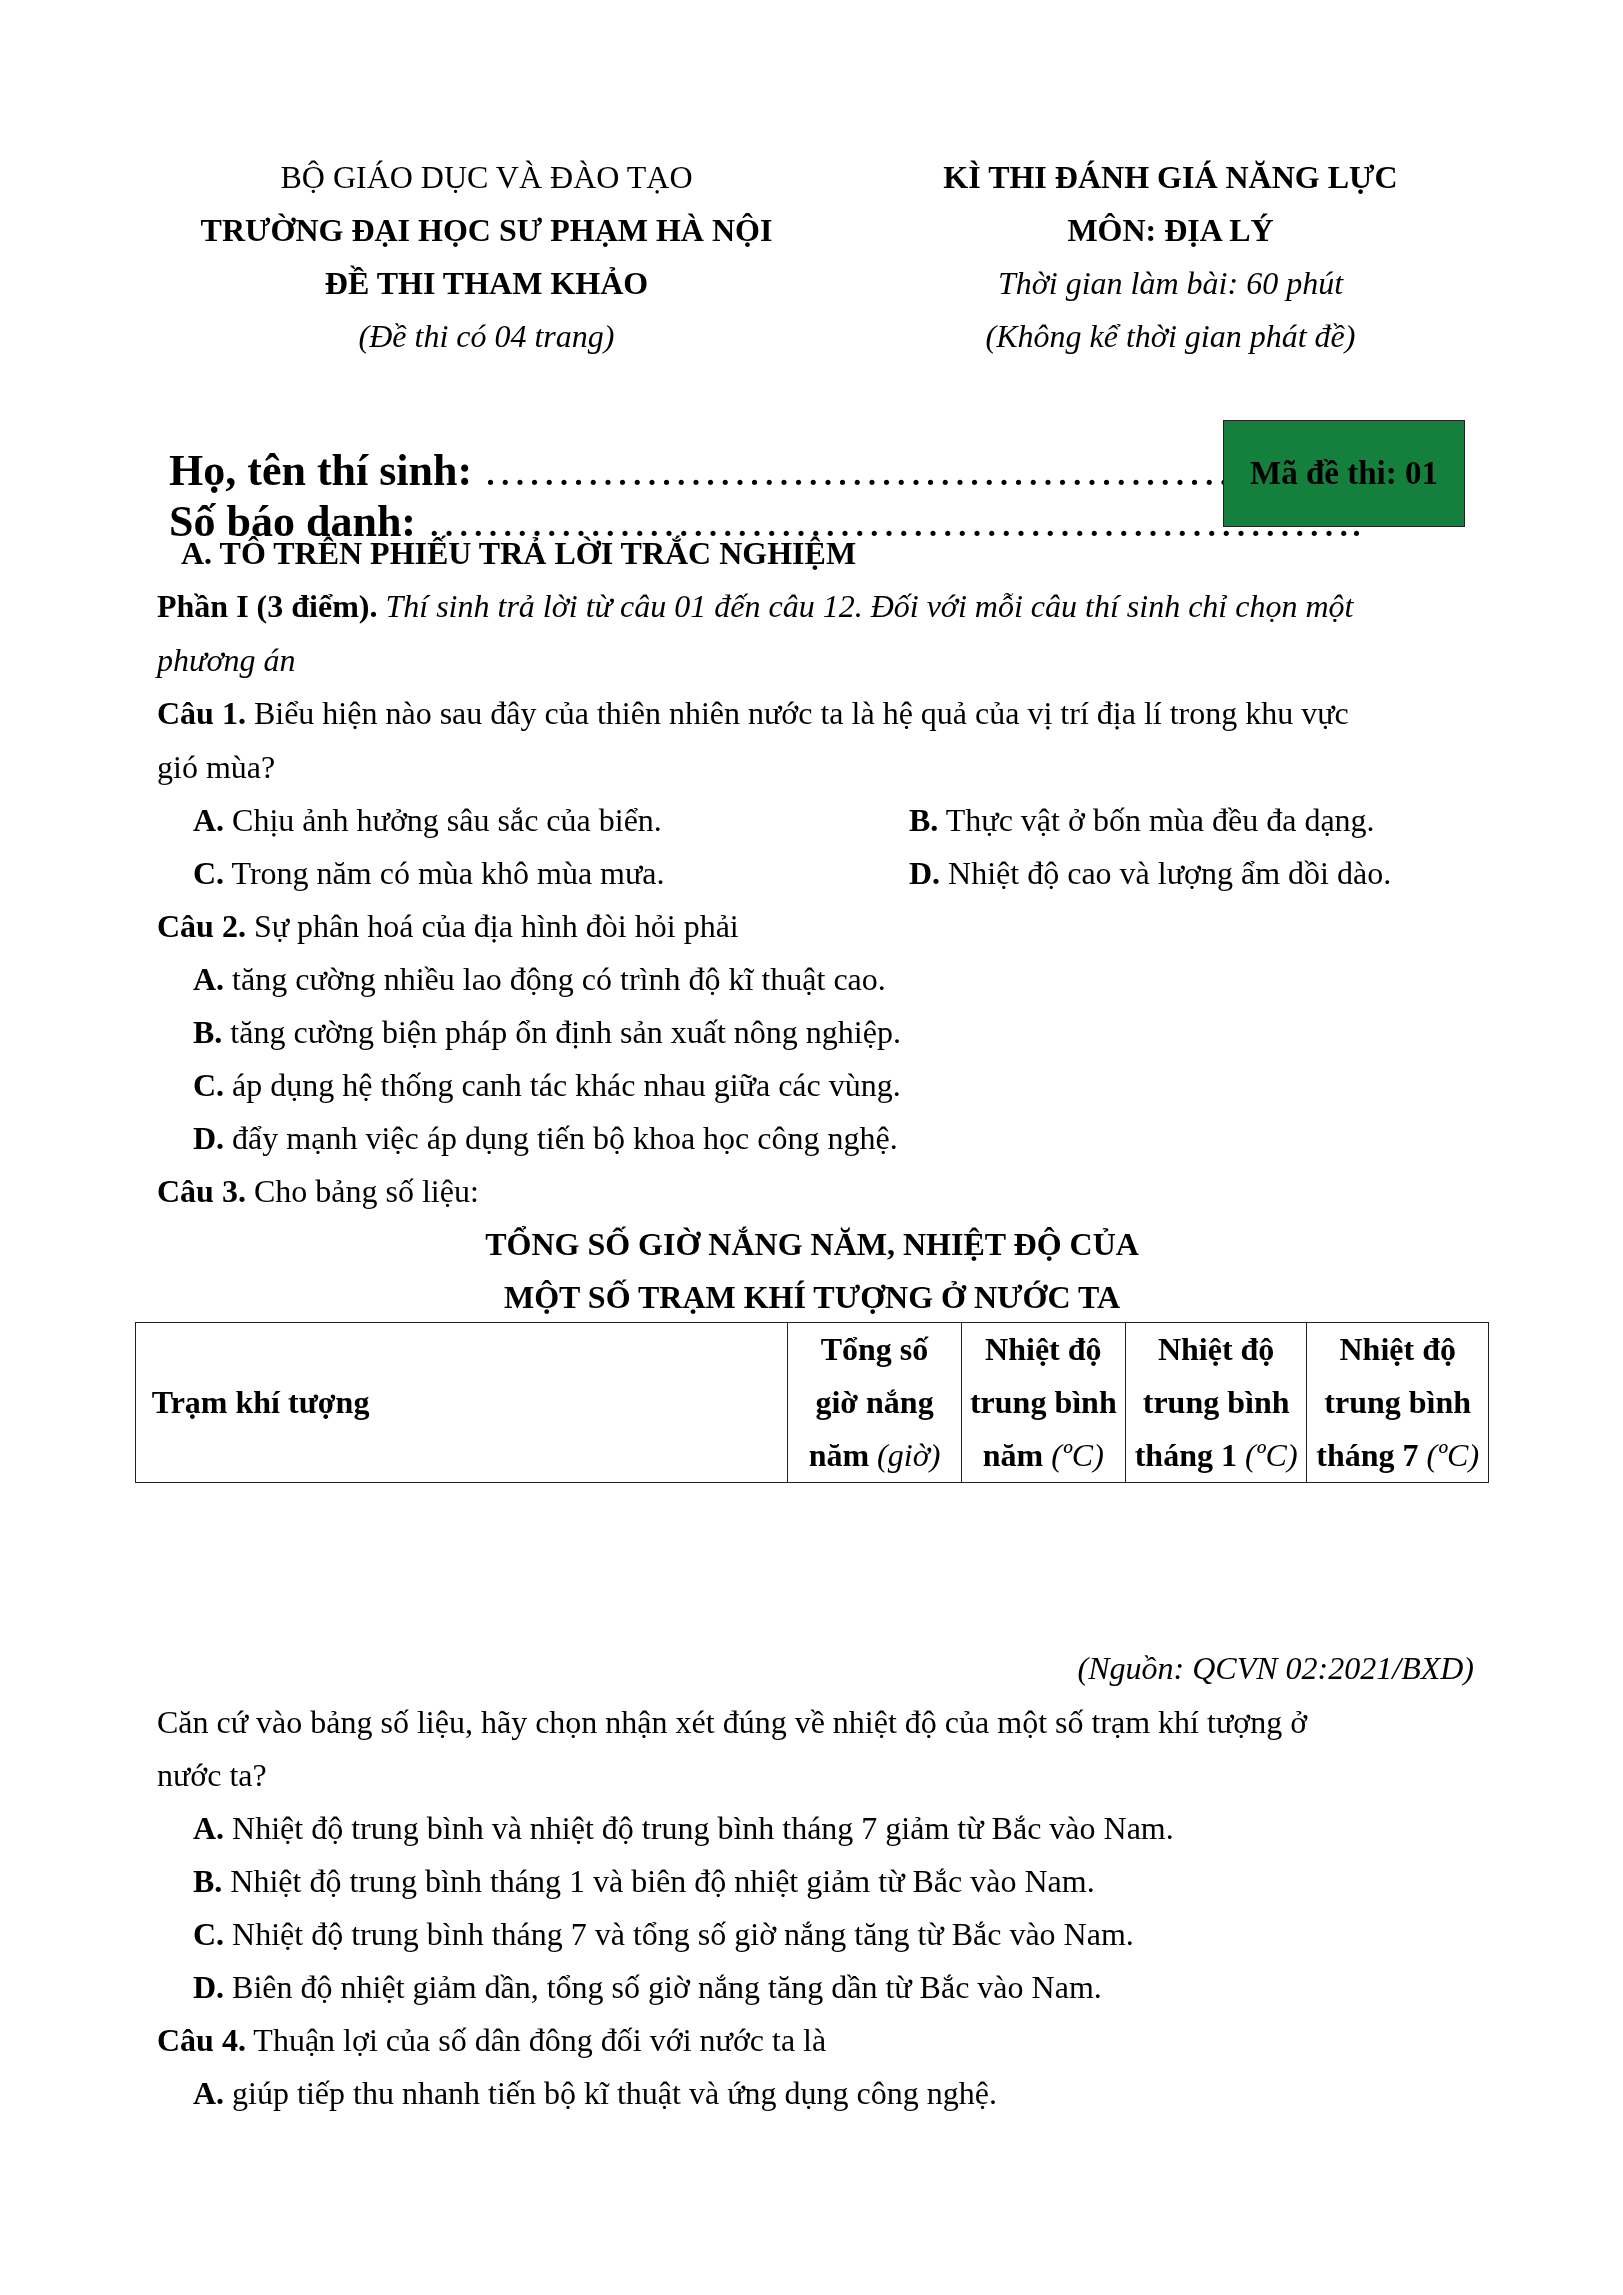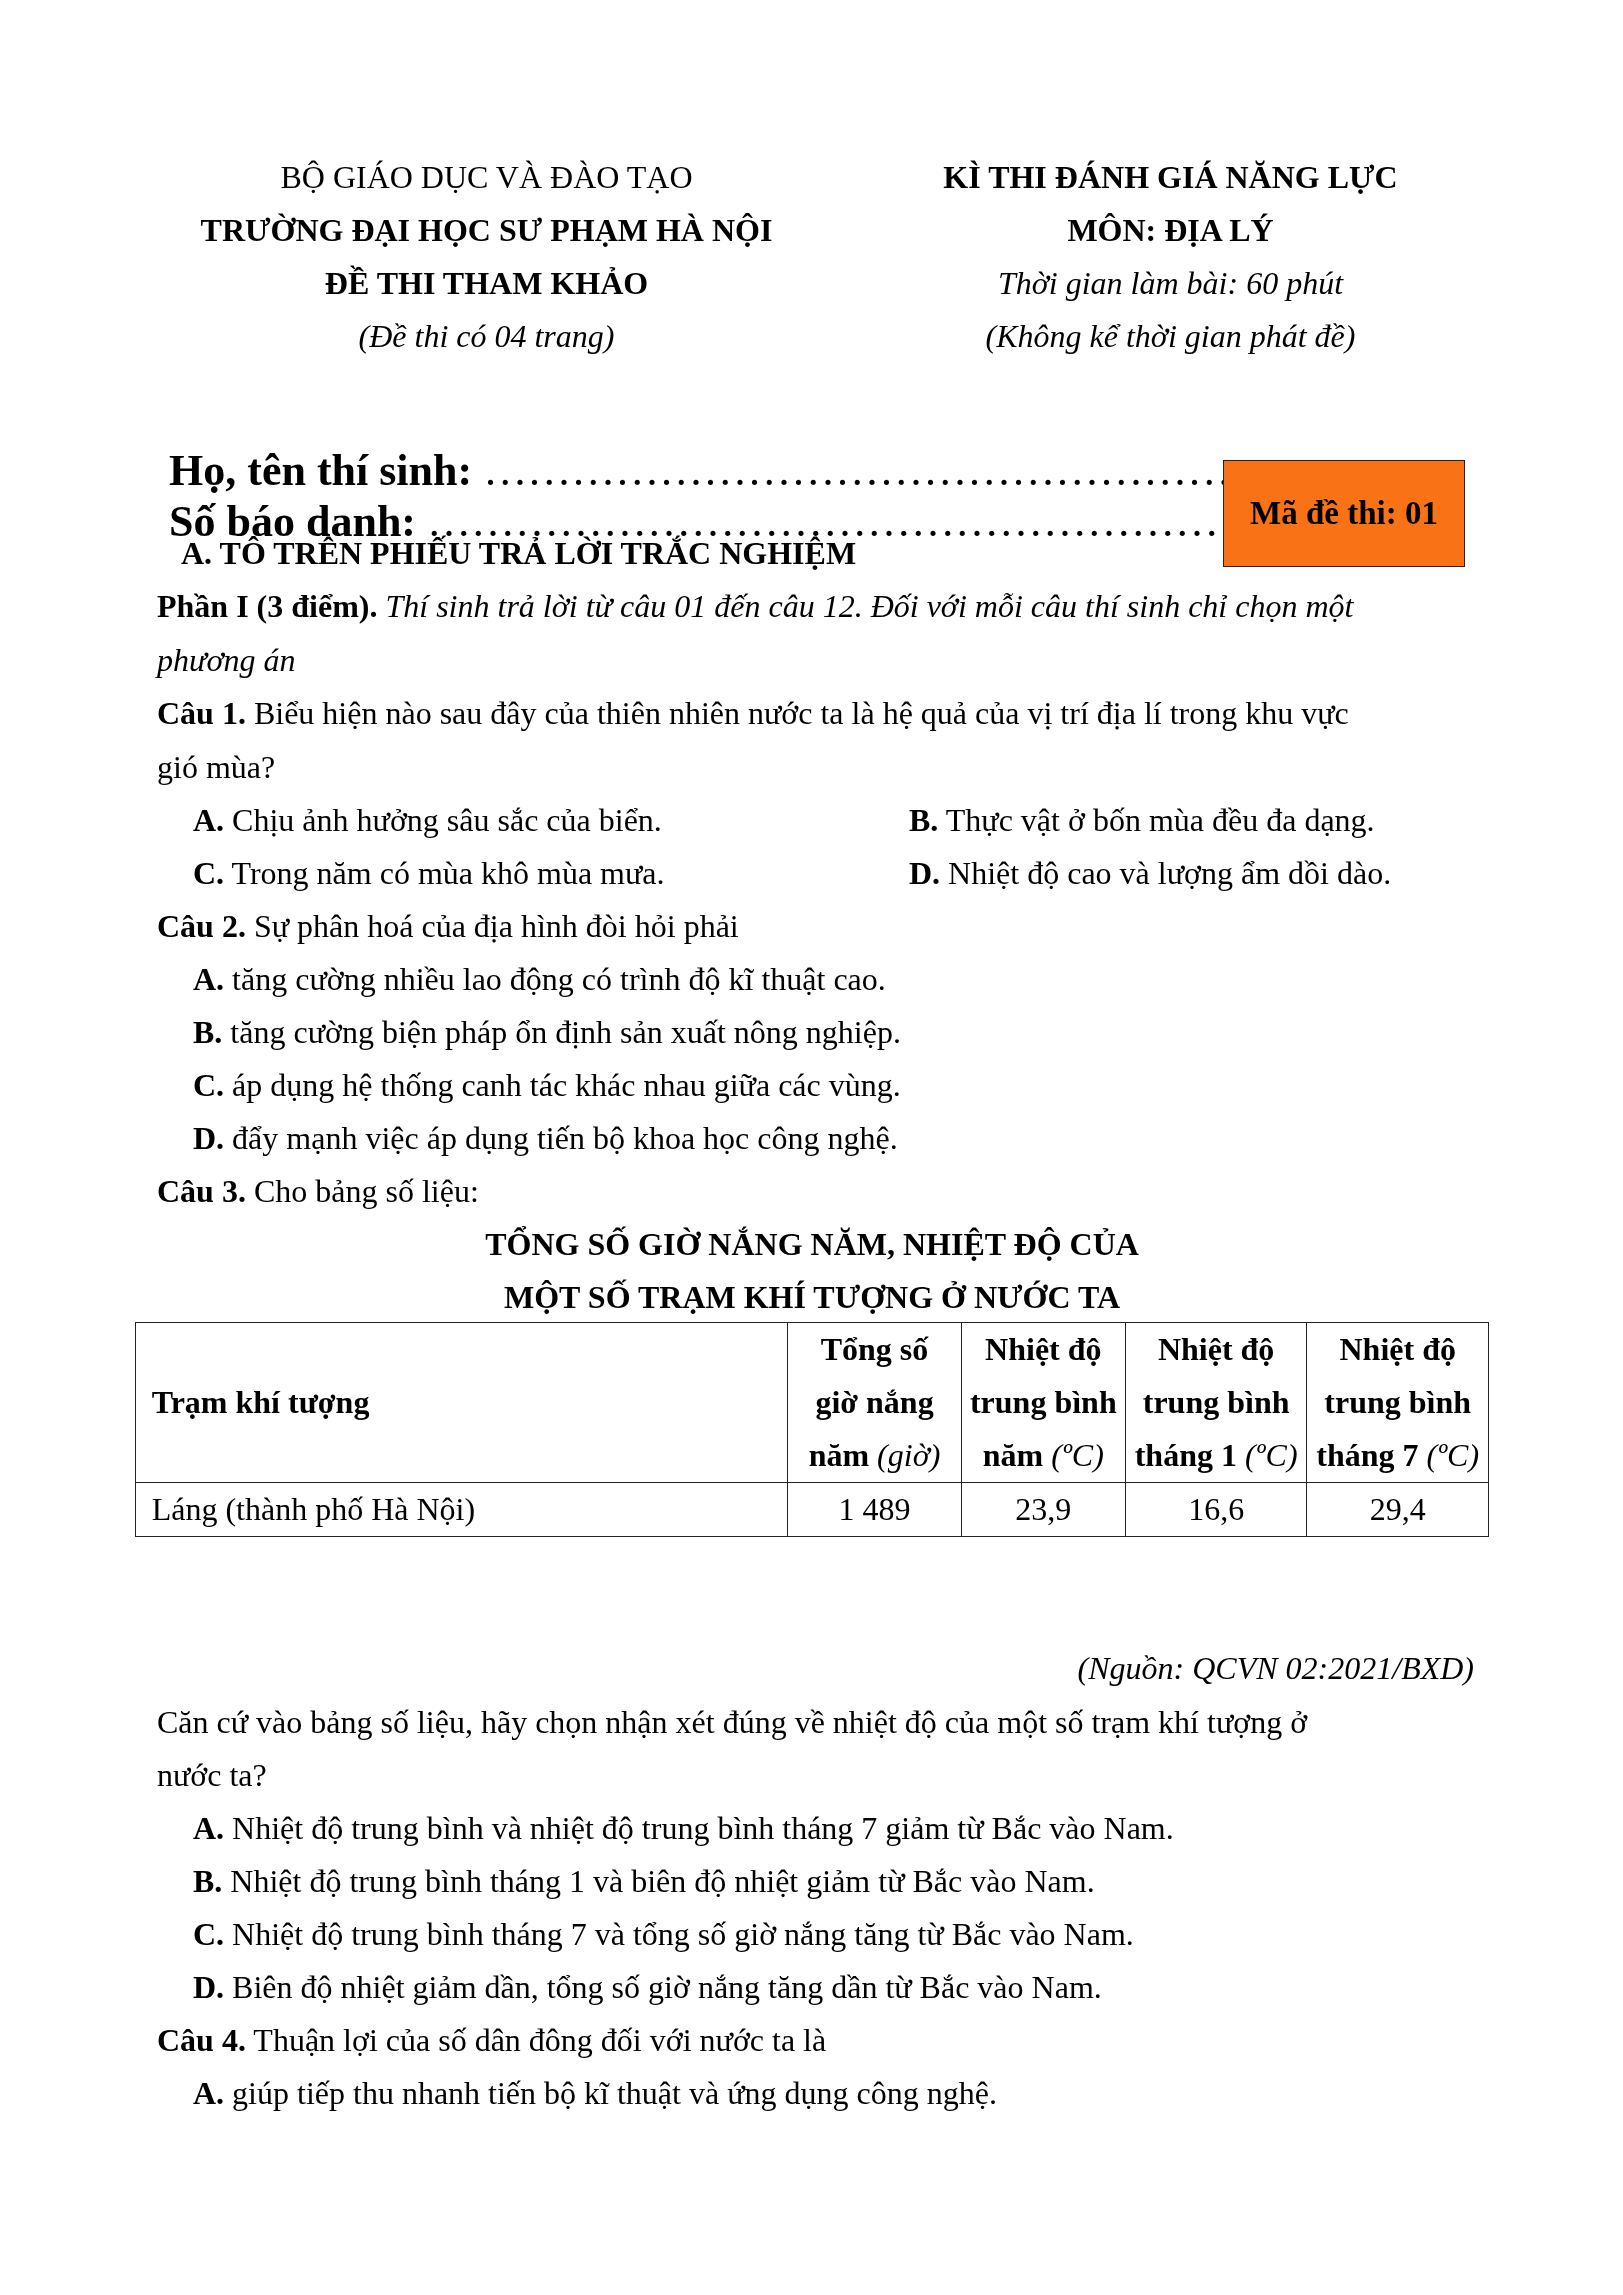--- a/index.html
+++ b/index.html
@@ -65,21 +65,21 @@
 </div>
 
 <div class="abs cand" style="top:452px;">
   <span class="b">Họ, tên thí sinh:</span>
   <span>………………………………………………………</span>
 </div>
 <div class="abs cand" style="top:503px;">
   <span class="b">Số báo danh:</span>
   <span>……………………………………………………….</span>
 </div>
-<div class="code-box" style="background: #f97316; margin-top: 40px;">
+<div class="code-box" style="background: #15803d;">
   <span>Mã đề thi: 01</span>
 </div>
 
 <div class="line b" style="top:534px;margin-left:24px;">A. TÔ TRÊN PHIẾU TRẢ LỜI TRẮC NGHIỆM</div>
 <div class="line" style="top:587px;text-align:center;">
   <span class="b">Phần I (3 điểm).</span>
   <span class="i">Thí sinh trả lời từ câu 01 đến câu 12. Đối với mỗi câu thí sinh chỉ chọn một</span>
 </div>
 <div class="line i" style="top:641px;">phương án</div>
 
@@ -171,27 +171,20 @@
         </th>
         <th>
           <span>Nhiệt độ</span><br>
           <span>trung bình</span><br>
           <span>tháng 7</span>
           <span class="unit">(ºC)</span>
         </th>
       </tr>
     </thead>
     <tbody>
-      <tr>
-        <td class="station">Láng (thành phố Hà Nội)</td>
-        <td>1 489</td>
-        <td>23,9</td>
-        <td>16,6</td>
-        <td>29,4</td>
-      </tr>
     </tbody>
   </table>
 
   <div class="source">(Nguồn: QCVN 02:2021/BXD)</div>
 
   <div class="line" style="top:1703px;">Căn cứ vào bảng số liệu, hãy chọn nhận xét đúng về nhiệt độ của một số trạm khí tượng ở</div>
   <div class="line" style="top:1756px;">nước ta?</div>
   <div class="line opt" style="top:1809px;">
     <span class="b">A.</span>
     <span>Nhiệt độ trung bình và nhiệt độ trung bình tháng 7 giảm từ Bắc vào Nam.</span>

